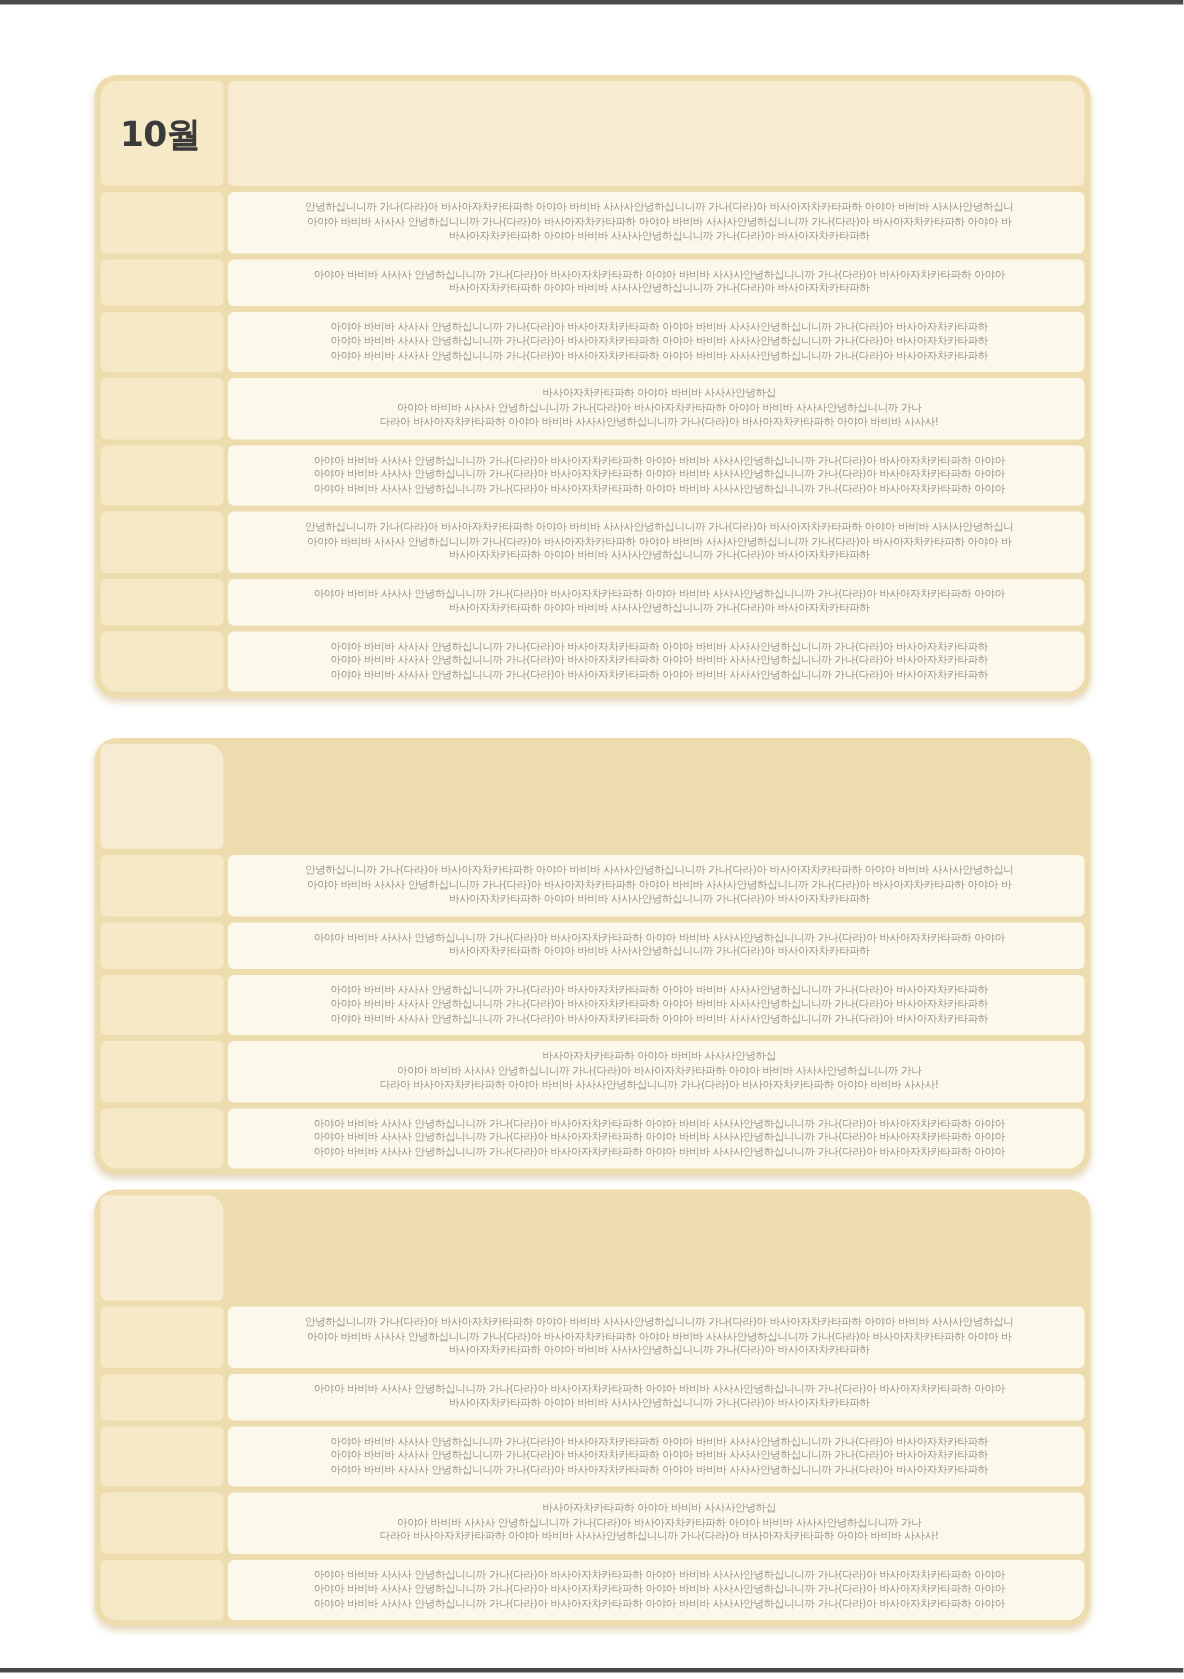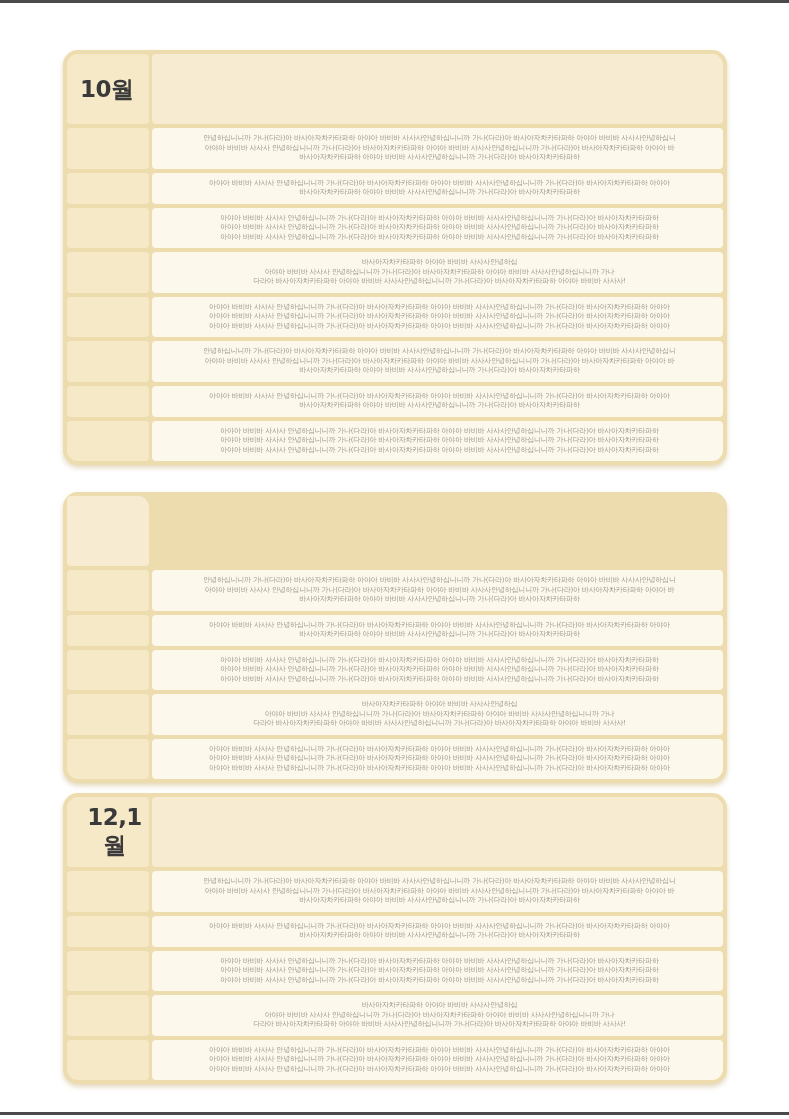--- a/index.html
+++ b/index.html
@@ -157,21 +157,20 @@
         <div class="cell label-cell" style="background: rgb(246, 233, 200);"></div>
         <div class="cell content-cell" style="background: rgb(253, 248, 236);">
           <div class="line" style="color: rgb(154, 148, 139);">아야아 바비바 사사사 안녕하십니니까 가나(다라)아 바사아자차카타파하 아야아 바비바 사사사안녕하십니니까 가나(다라)아 바사아자차카타파하 아야아</div>
           <div class="line" style="color: rgb(154, 148, 139);">아야아 바비바 사사사 안녕하십니니까 가나(다라)아 바사아자차카타파하 아야아 바비바 사사사안녕하십니니까 가나(다라)아 바사아자차카타파하 아야아</div>
           <div class="line" style="color: rgb(154, 148, 139);">아야아 바비바 사사사 안녕하십니니까 가나(다라)아 바사아자차카타파하 아야아 바비바 사사사안녕하십니니까 가나(다라)아 바사아자차카타파하 아야아</div>
         </div>
       </div>
     </section>
     <section class="month-table" id="section-2" style="background: rgb(237, 220, 174);">
       <div class="t-row header">
-        <div class="cell label-cell" style="background: rgb(246, 233, 200); color: rgb(58, 58, 58);">12,1월</div>
         <div class="cell content-cell" style="background: rgb(247, 236, 210);"></div>
       </div>
       <div class="t-row">
         <div class="cell label-cell" style="background: rgb(246, 233, 200);"></div>
         <div class="cell content-cell" style="background: rgb(253, 248, 236);">
           <div class="line" style="color: rgb(154, 148, 139);">안녕하십니니까 가나(다라)아 바사아자차카타파하 아야아 바비바 사사사안녕하십니니까 가나(다라)아 바사아자차카타파하 아야아 바비바 사사사안녕하십니</div>
           <div class="line" style="color: rgb(154, 148, 139);">아야아 바비바 사사사 안녕하십니니까 가나(다라)아 바사아자차카타파하 아야아 바비바 사사사안녕하십니니까 가나(다라)아 바사아자차카타파하 아야아 바</div>
           <div class="line" style="color: rgb(154, 148, 139);">바사아자차카타파하 아야아 바비바 사사사안녕하십니니까 가나(다라)아 바사아자차카타파하</div>
         </div>
       </div>

